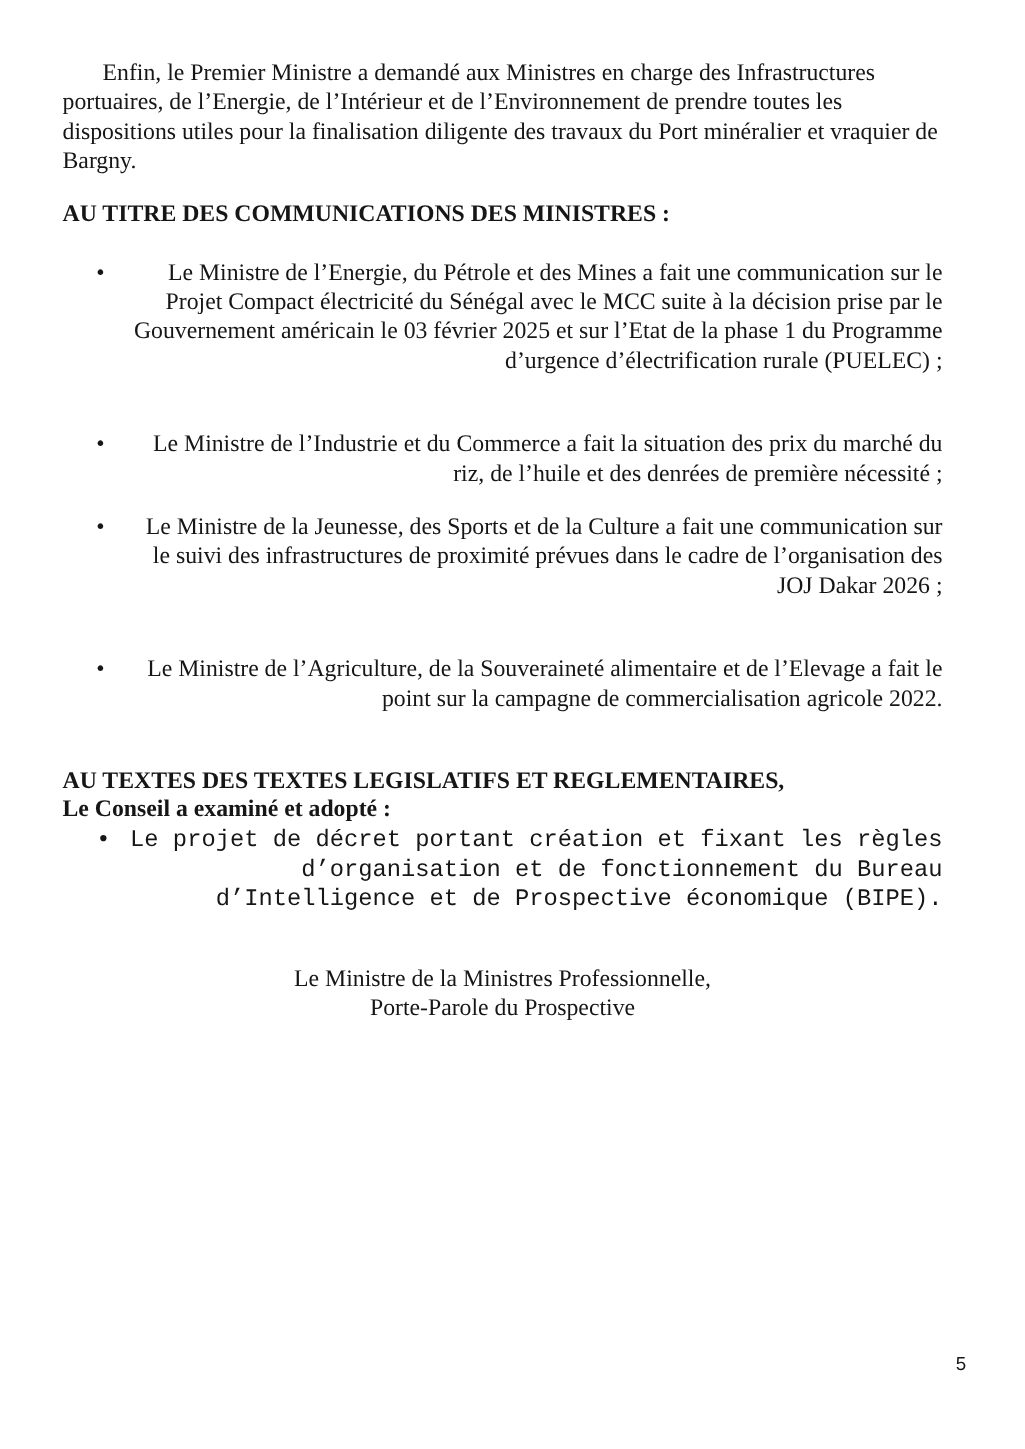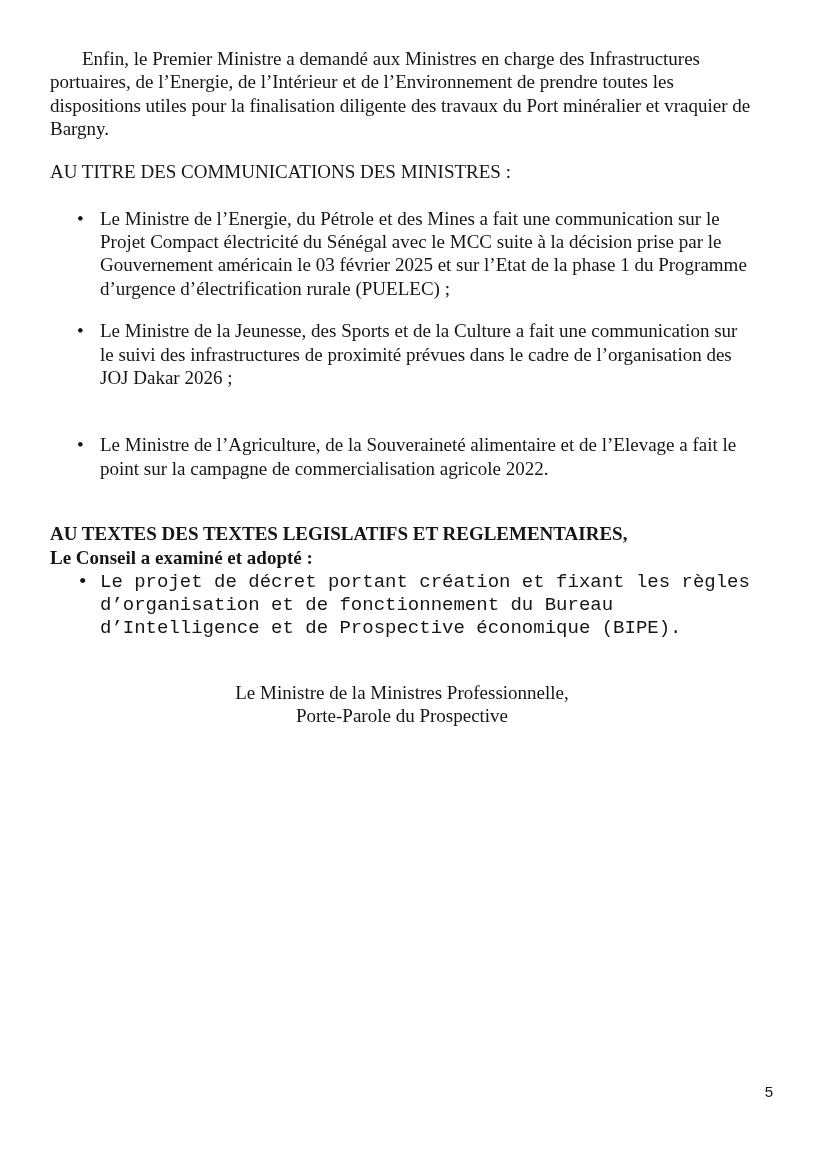--- a/index.html
+++ b/index.html
@@ -21,33 +21,34 @@
     color: #161616;
     overflow: hidden;
   }
   .intro {
     margin: 0;
     text-indent: 32px;
   }
   .heading {
     font-size: 19px;
     line-height: 23.4px;
-    font-weight: normal;
+    font-weight: bold;
     margin: 19px 0 0 0;
   }
   .heading-block {
     margin: 42px 0 0 0;
   }
   .heading-line {
     font-weight: bold;
   }
   ul.bullets {
     list-style: none;
     margin: 23.5px 0 0 0;
     padding: 0;
+    text-align: right;
   }
   ul.bullets li {
     position: relative;
     padding-left: 50px;
     margin: 0 0 19px 0;
   }
   ul.bullets li::before {
     content: "\2022";
     position: absolute;
     left: 27px;
@@ -84,20 +85,21 @@
 <body>
 
 <div class="page">
 
   <p class="intro">Enfin, le Premier Ministre a demandé aux Ministres en charge des Infrastructures portuaires, de l’Energie, de l’Intérieur et de l’Environnement de prendre toutes les dispositions utiles pour la finalisation diligente des travaux du Port minéralier et vraquier de Bargny.</p>
 
   <h2 class="heading">AU TITRE DES COMMUNICATIONS DES MINISTRES&nbsp;:</h2>
 
   <ul class="bullets">
     <li>Le Ministre de l’Energie, du Pétrole et des Mines a fait une communication sur le Projet Compact électricité du Sénégal avec le MCC suite à la décision prise par le Gouvernement américain le 03 février 2025 et sur l’Etat de la phase 1 du Programme d’urgence d’électrification rurale (PUELEC)&nbsp;;</li>
+    <li class="extra-gap">Le Ministre de l’Industrie et du Commerce a fait la situation des prix du marché du riz, de l’huile et des denrées de première nécessité&nbsp;;</li>
     <li>Le Ministre de la Jeunesse, des Sports et de la Culture a fait une communication sur le suivi des infrastructures de proximité prévues dans le cadre de l’organisation des JOJ Dakar 2026&nbsp;;</li>
     <li class="extra-gap">Le Ministre de l’Agriculture, de la Souveraineté alimentaire et de l’Elevage a fait le point sur la campagne de commercialisation agricole 2022.</li>
   </ul>
 
   <div class="heading-block">
     <div class="heading-line">AU TEXTES DES TEXTES LEGISLATIFS ET REGLEMENTAIRES,</div>
     <div class="heading-line">Le Conseil a examiné et adopté&nbsp;:</div>
   </div>
 
   <ul class="bullets single">

